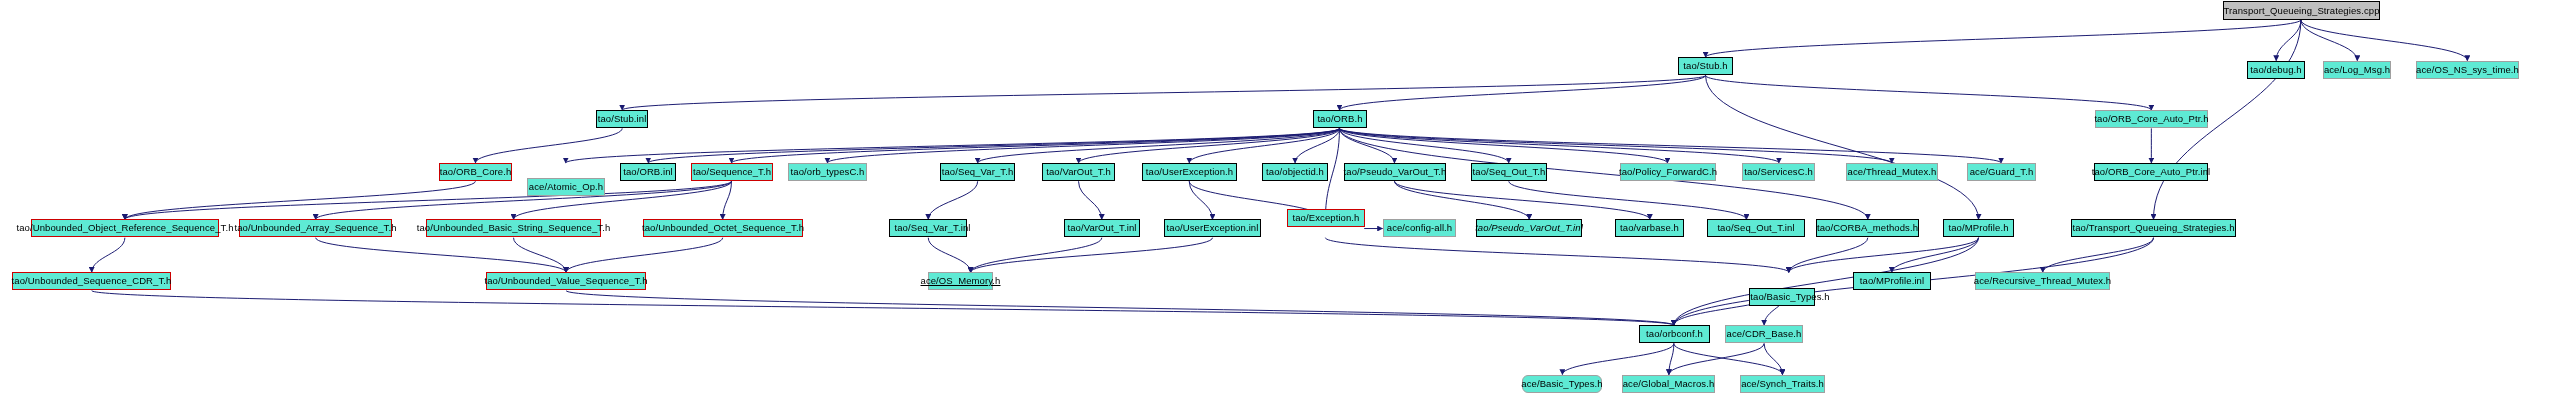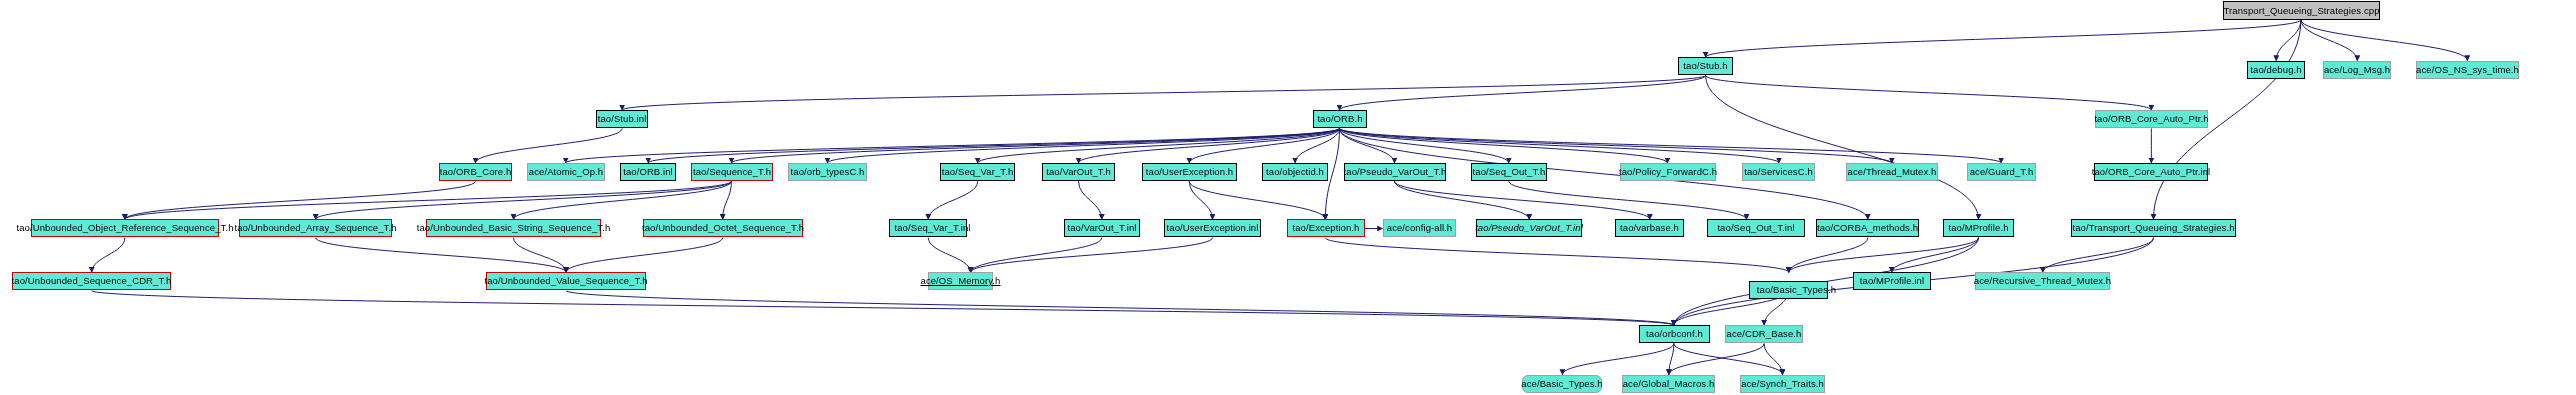--- a/index.html
+++ b/index.html
@@ -127,21 +127,21 @@
   <div id="node-layer">
       <div class="node root" style="left: 2223px; top: 1.4px; width: 157px;">Transport_Queueing_Strategies.cpp</div>
       <div class="node black" style="left: 1678px; top: 57px; width: 55px;">tao/Stub.h</div>
       <div class="node black" style="left: 2247px; top: 61px; width: 58px;">tao/debug.h</div>
       <div class="node gray" style="left: 2323px; top: 61px; width: 68px;">ace/Log_Msg.h</div>
       <div class="node gray" style="left: 2416px; top: 61px; width: 103px;">ace/OS_NS_sys_time.h</div>
       <div class="node black" style="left: 596px; top: 110px; width: 52px;">tao/Stub.inl</div>
       <div class="node black" style="left: 1313px; top: 110px; width: 54px;">tao/ORB.h</div>
       <div class="node gray" style="left: 2095px; top: 110px; width: 113px;">tao/ORB_Core_Auto_Ptr.h</div>
       <div class="node red" style="left: 439px; top: 163px; width: 73px;">tao/ORB_Core.h</div>
-      <div class="node gray" style="left: 527px; top: 163px; width: 78px;">ace/Atomic_Op.h</div>
+      <div class="node gray" style="left: 527px; top: 178px; width: 78px;">ace/Atomic_Op.h</div>
       <div class="node black" style="left: 620px; top: 163px; width: 56px;">tao/ORB.inl</div>
       <div class="node red" style="left: 691px; top: 163px; width: 82px;">tao/Sequence_T.h</div>
       <div class="node gray" style="left: 788px; top: 163px; width: 79px;">tao/orb_typesC.h</div>
       <div class="node black" style="left: 940px; top: 163px; width: 75px;">tao/Seq_Var_T.h</div>
       <div class="node black" style="left: 1042px; top: 163px; width: 73px;">tao/VarOut_T.h</div>
       <div class="node black" style="left: 1142px; top: 163px; width: 95px;">tao/UserException.h</div>
       <div class="node black" style="left: 1262px; top: 163px; width: 66px;">tao/objectid.h</div>
       <div class="node black" style="left: 1344px; top: 163px; width: 102px;">tao/Pseudo_VarOut_T.h</div>
       <div class="node black" style="left: 1471px; top: 163px; width: 76px;">tao/Seq_Out_T.h</div>
       <div class="node gray" style="left: 1620px; top: 163px; width: 96px;">tao/Policy_ForwardC.h</div>
@@ -149,32 +149,32 @@
       <div class="node gray" style="left: 1846px; top: 163px; width: 92px; text-align: center;">ace/Thread_Mutex.h</div>
       <div class="node gray" style="left: 1967px; top: 163px; width: 69px;">ace/Guard_T.h</div>
       <div class="node black" style="left: 2094px; top: 163px; width: 114px;">tao/ORB_Core_Auto_Ptr.inl</div>
       <div class="node red" style="left: 31px; top: 219px; width: 188px;">tao/Unbounded_Object_Reference_Sequence_T.h</div>
       <div class="node red" style="left: 239px; top: 219px; width: 153px;">tao/Unbounded_Array_Sequence_T.h</div>
       <div class="node red" style="left: 426px; top: 219px; width: 175px;">tao/Unbounded_Basic_String_Sequence_T.h</div>
       <div class="node red" style="left: 643px; top: 219px; width: 160px;">tao/Unbounded_Octet_Sequence_T.h</div>
       <div class="node black" style="left: 889px; top: 219px; width: 78px; padding-left: 14px;">tao/Seq_Var_T.inl</div>
       <div class="node black" style="left: 1064px; top: 219px; width: 76px;">tao/VarOut_T.inl</div>
       <div class="node black" style="left: 1164px; top: 219px; width: 97px;">tao/UserException.inl</div>
-      <div class="node red" style="left: 1287px; top: 219px; width: 78px;">tao/Exception.h</div>
+      <div class="node red" style="left: 1287px; top: 209px; width: 78px;">tao/Exception.h</div>
       <div class="node gray" style="left: 1383px; top: 219px; width: 73px;">ace/config-all.h</div>
       <div class="node black" style="left: 1476px; top: 219px; width: 106px; font-style: italic;">tao/Pseudo_VarOut_T.inl</div>
       <div class="node black" style="left: 1615px; top: 219px; width: 69px;">tao/varbase.h</div>
       <div class="node black" style="left: 1707px; top: 219px; width: 98px;">tao/Seq_Out_T.inl</div>
       <div class="node black" style="left: 1816px; top: 219px; width: 103px;">tao/CORBA_methods.h</div>
       <div class="node black" style="left: 1943px; top: 219px; width: 71px;">tao/MProfile.h</div>
       <div class="node black" style="left: 2071px; top: 219px; width: 165px;">tao/Transport_Queueing_Strategies.h</div>
       <div class="node red" style="left: 12px; top: 272px; width: 159px;">tao/Unbounded_Sequence_CDR_T.h</div>
       <div class="node red" style="left: 486px; top: 272px; width: 160px;">tao/Unbounded_Value_Sequence_T.h</div>
       <div class="node gray" style="left: 928px; top: 272px; width: 65px; text-decoration: underline;">ace/OS_Memory.h</div>
-      <div class="node black" style="left: 1749px; top: 281px; width: 79px; padding-left: 21px;">tao/Basic_Types.h</div>
+      <div class="node black" style="left: 1749px; top: 288px; width: 66px; padding-left: 21px;">tao/Basic_Types.h</div>
       <div class="node black" style="left: 1853px; top: 272px; width: 78px;">tao/MProfile.inl</div>
       <div class="node gray" style="left: 1975px; top: 272px; width: 135px;">ace/Recursive_Thread_Mutex.h</div>
       <div class="node black" style="left: 1639px; top: 325px; width: 71px;">tao/orbconf.h</div>
       <div class="node gray" style="left: 1725px; top: 325px; width: 78px;">ace/CDR_Base.h</div>
       <div class="node gray" style="left: 1522px; top: 375px; width: 80px; border-radius: 6px;">ace/Basic_Types.h</div>
       <div class="node gray" style="left: 1622px; top: 375px; width: 93px;">ace/Global_Macros.h</div>
       <div class="node gray" style="left: 1740px; top: 375px; width: 85px;">ace/Synch_Traits.h</div>
     </div>
 </div>
 

